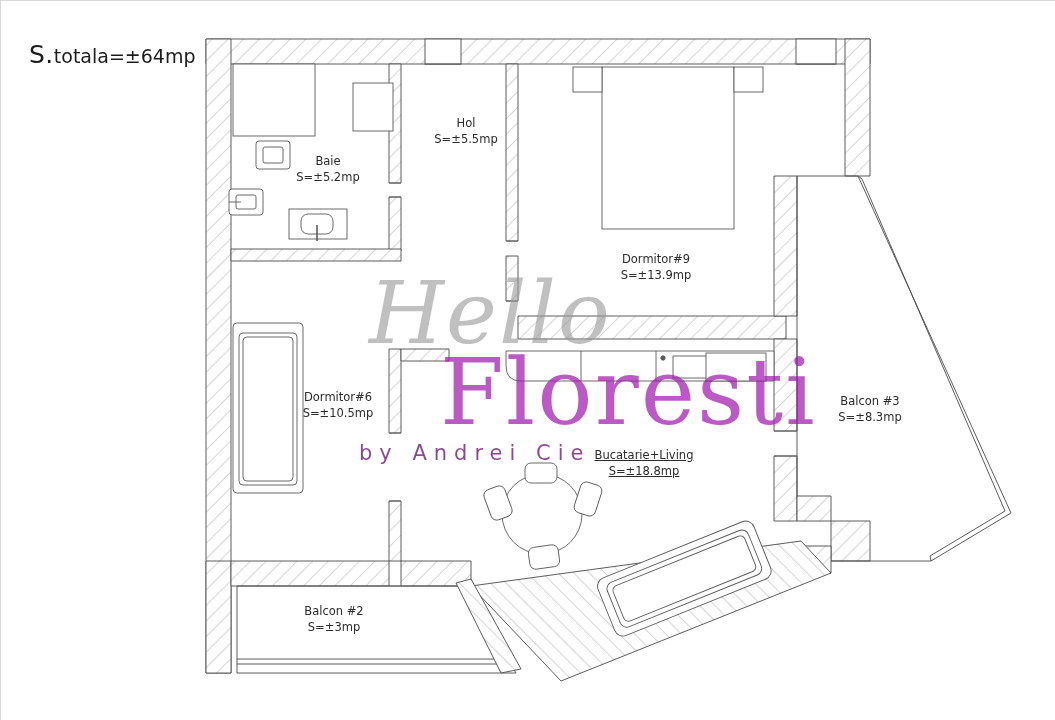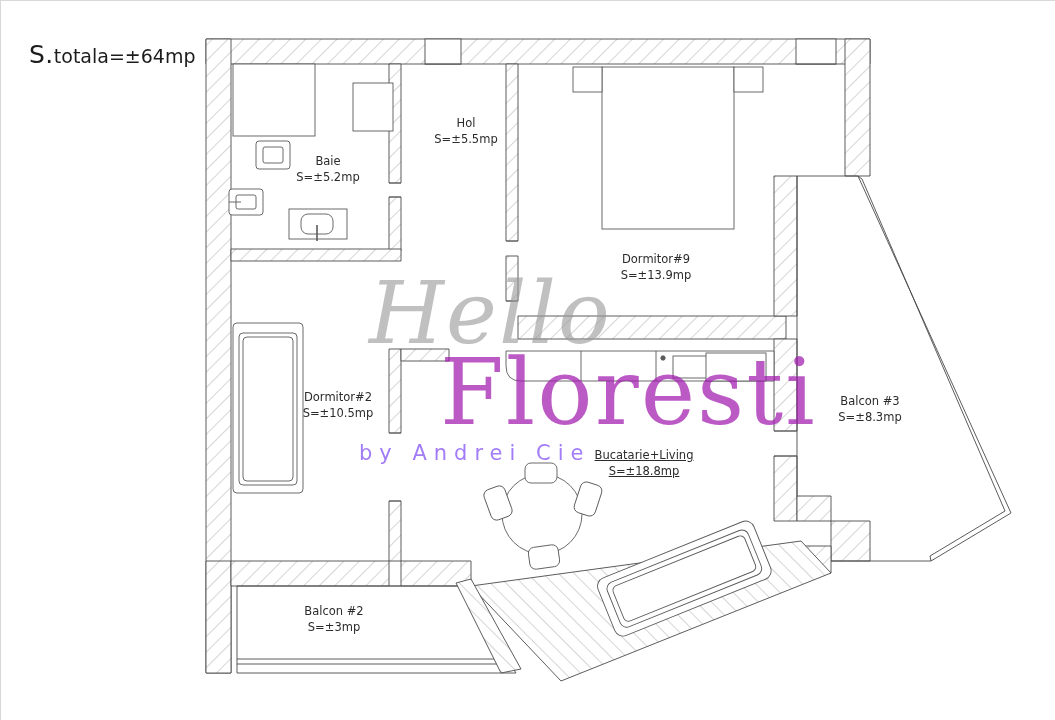--- a/index.html
+++ b/index.html
@@ -90,21 +90,21 @@
     opacity: 0.72;
     letter-spacing: 2px;
     margin-left: 47px;
   }
   .wm-line3 {
     position: absolute;
     left: 358px;
     top: 440px;
     font-family: "DejaVu Sans", sans-serif;
     font-size: 21px;
-    color: #8b5cf6;
+    color: #701a75;
     opacity: 0.8;
     letter-spacing: 7px;
   }
 </style>
 </head>
 <body>
 
 <div id="plan-root">
 
   <svg id="floorplan-svg" viewBox="0 0 1055 720">
@@ -273,21 +273,21 @@
       </div>
       <div class="room-label" style="left: 465px; top: 114px;">
         <div>Hol</div>
         <div>S=±5.5mp</div>
       </div>
       <div class="room-label" style="left: 655px; top: 250px;">
         <div>Dormitor#9</div>
         <div>S=±13.9mp</div>
       </div>
       <div class="room-label" style="left: 337px; top: 388px;">
-        <div>Dormitor#2</div>
+        <div>Dormitor#6</div>
         <div>S=±10.5mp</div>
       </div>
       <div class="room-label" style="left: 643px; top: 446px; text-decoration: underline;">
         <div>Bucatarie+Living</div>
         <div>S=±18.8mp</div>
       </div>
       <div class="room-label" style="left: 869px; top: 392px;">
         <div>Balcon #3</div>
         <div>S=±8.3mp</div>
       </div>

